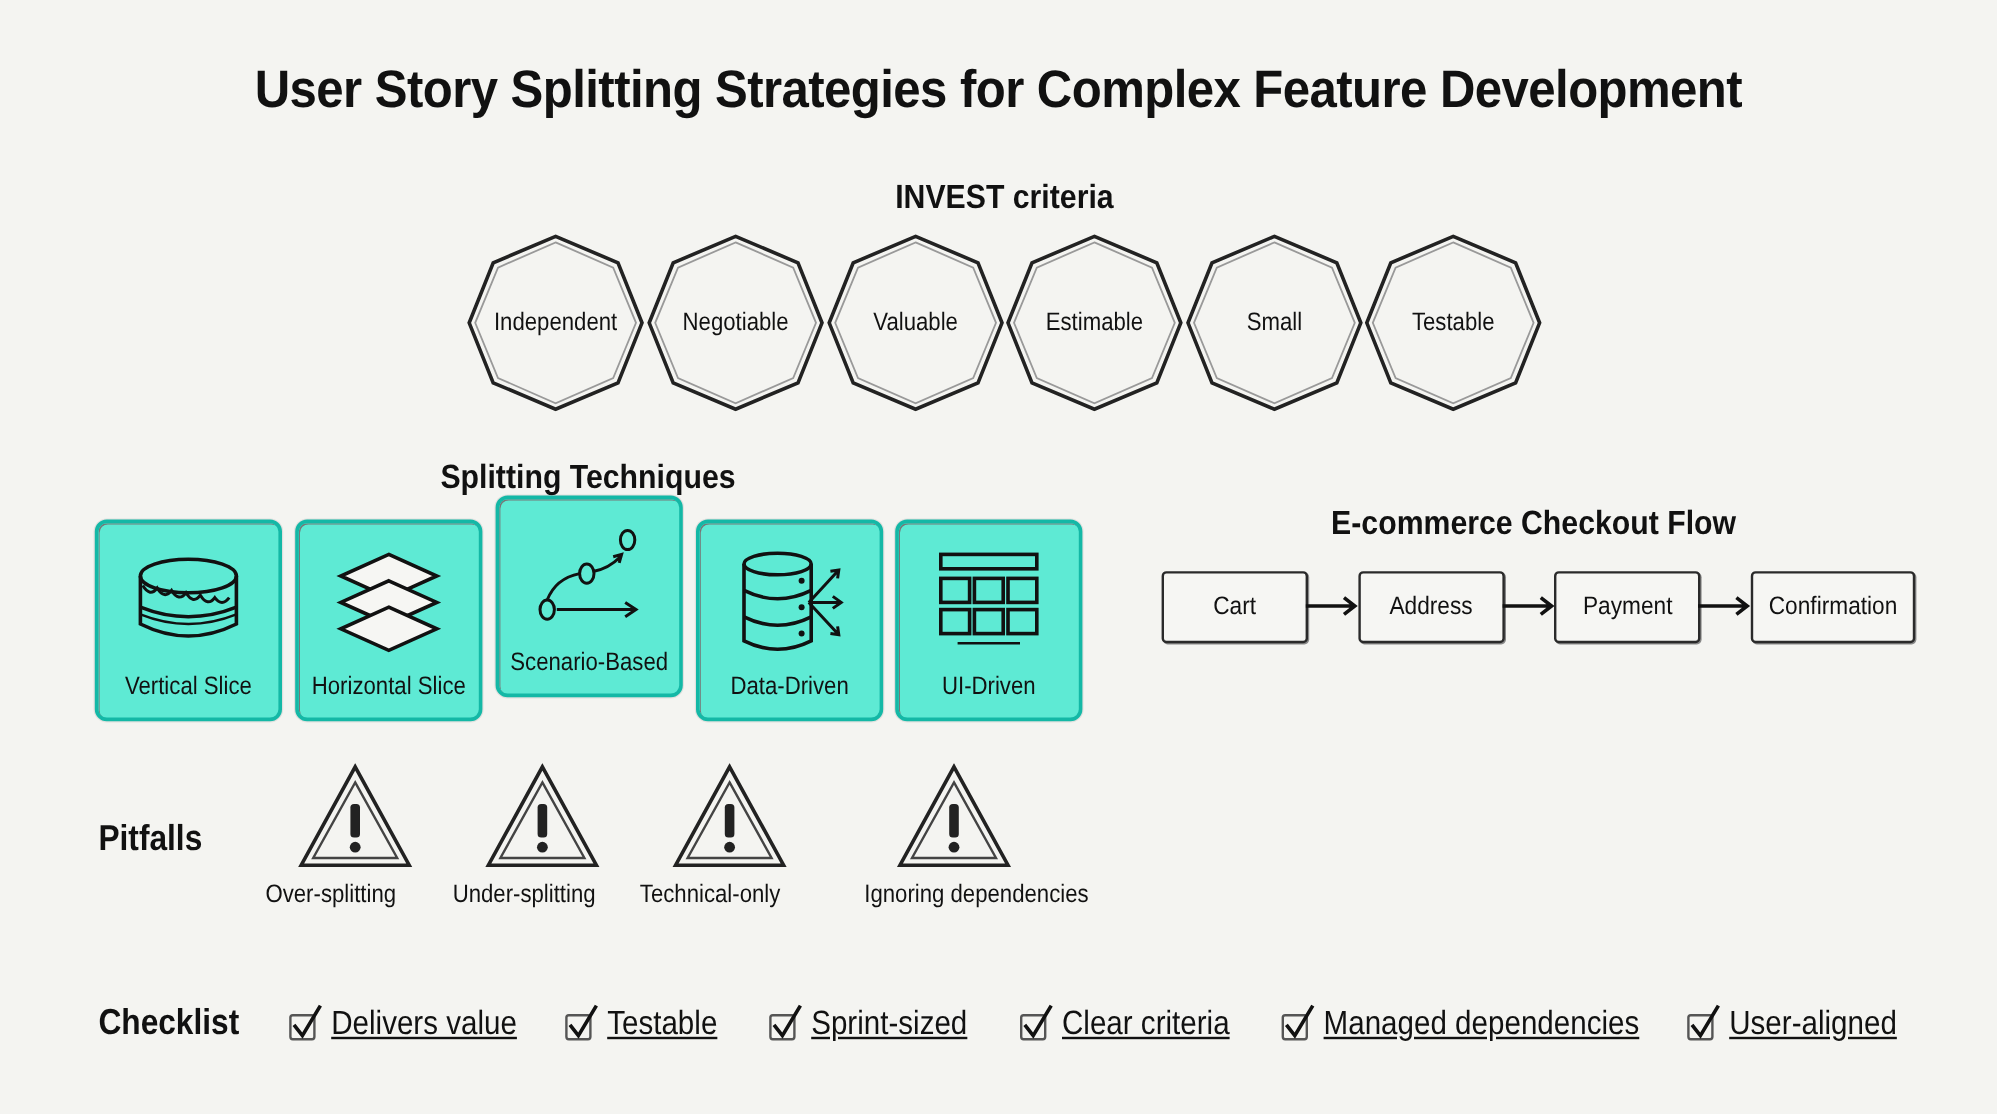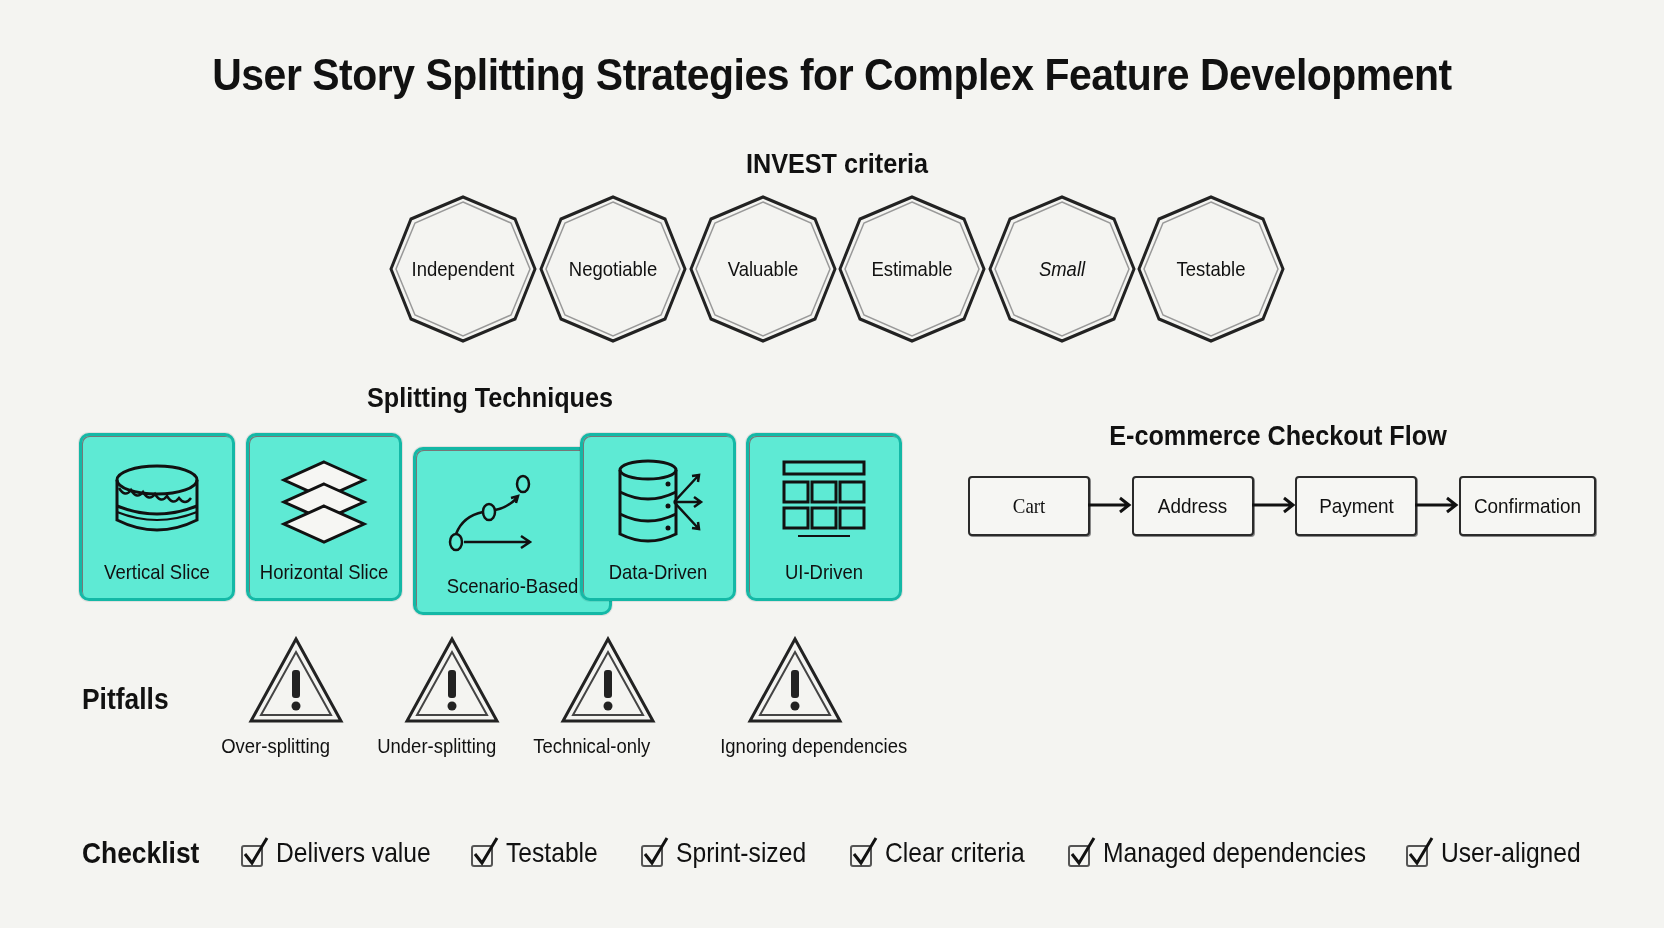--- a/index.html
+++ b/index.html
@@ -37,21 +37,21 @@
     height: 56px; border: 2px solid #2a2a2a; border-radius: 4px; background: #f6f6f3;
     display: flex; align-items: center; justify-content: center;
     box-shadow: 1px 1px 0 #888;
   }
   .flowbox span { font-size: 21px; transform: scaleX(0.9); display: inline-block; }
   .arrow { height: 20px; }
   .side-label { font-size: 30px; font-weight: bold; transform: scaleX(0.88); transform-origin: left; }
   .pit { width: 170px; text-align: left; }
   .pit svg { display: block; margin: 0 auto; }
   .pit .lbl { font-size: 21px; margin-top: 10px; transform: scaleX(0.88); white-space: nowrap; }
-  .check { display: flex; align-items: center; }
+  .check { display: flex; align-items: center; text-decoration: underline; }
   .check svg { margin-right: 6px; }
   .check .lbl { font-size: 28px; transform: scaleX(0.88); transform-origin: left; white-space: nowrap; display: inline-block; }
 </style>
 </head>
 <body>
 
 <div class="abs title">User Story Splitting Strategies for Complex Feature Development</div>
 
 <div class="abs h2" style="left:637px;width:400px;top:148px;">INVEST criteria</div>
 
@@ -77,21 +77,21 @@
       </svg>
       <div class="lbl">Valuable</div>
     </div>
     <div class="abs oct" style="left: 838px; top: 195px;">
       <svg width="148" height="148" viewBox="0 0 148 148">
         <polygon points="74,2 126,24 146,74 126,124 74,146 22,124 2,74 22,24" fill="none" stroke="#222" stroke-width="3"></polygon>
         <polygon points="74,7 122,28 141,74 122,120 74,141 26,120 7,74 26,28" fill="none" stroke="#999" stroke-width="1.5"></polygon>
       </svg>
       <div class="lbl">Estimable</div>
     </div>
-    <div class="abs oct" style="left: 988px; top: 195px; font-style: italic;">
+    <div class="abs oct" style="left: 988px; top: 195px;">
       <svg width="148" height="148" viewBox="0 0 148 148">
         <polygon points="74,2 126,24 146,74 126,124 74,146 22,124 2,74 22,24" fill="none" stroke="#222" stroke-width="3"></polygon>
         <polygon points="74,7 122,28 141,74 122,120 74,141 26,120 7,74 26,28" fill="none" stroke="#999" stroke-width="1.5"></polygon>
       </svg>
       <div class="lbl">Small</div>
     </div>
     <div class="abs oct" style="left: 1137px; top: 195px;">
       <svg width="148" height="148" viewBox="0 0 148 148">
         <polygon points="74,2 126,24 146,74 126,124 74,146 22,124 2,74 22,24" fill="none" stroke="#222" stroke-width="3"></polygon>
         <polygon points="74,7 122,28 141,74 122,120 74,141 26,120 7,74 26,28" fill="none" stroke="#999" stroke-width="1.5"></polygon>
@@ -115,21 +115,21 @@
 
 <div class="abs tech" style="left:246px;top:433px;">
   <svg width="100" height="90" viewBox="0 0 100 90">
     <path d="M50 4 L90 22 L50 40 L10 22 Z" fill="#f6f6f3" stroke="#111" stroke-width="3"></path>
     <path d="M50 26 L90 44 L50 62 L10 44 Z" fill="#f6f6f3" stroke="#111" stroke-width="3"></path>
     <path d="M50 48 L90 66 L50 84 L10 66 Z" fill="#f6f6f3" stroke="#111" stroke-width="3"></path>
   </svg>
   <div class="lbl">Horizontal Slice</div>
 </div>
 
-<div class="abs tech" style="left:413px;top:447px;padding-left:43px;">
+<div class="abs tech" style="left:413px;top:413px;">
   <svg width="100" height="90" viewBox="0 0 100 90">
     <ellipse cx="15" cy="70" rx="6" ry="8" fill="none" stroke="#111" stroke-width="2.5"></ellipse>
     <ellipse cx="48" cy="40" rx="6" ry="8" fill="none" stroke="#111" stroke-width="2.5"></ellipse>
     <ellipse cx="82" cy="12" rx="6" ry="8" fill="none" stroke="#111" stroke-width="2.5"></ellipse>
     <path d="M15 62 Q22 44 42 40" fill="none" stroke="#111" stroke-width="2.5"></path>
     <path d="M54 38 Q66 36 76 26 M70 26 L77 24 L75 31" fill="none" stroke="#111" stroke-width="2.5"></path>
     <path d="M23 70 L88 70 M80 64 L89 70 L80 76" fill="none" stroke="#111" stroke-width="2.5"></path>
   </svg>
   <div class="lbl">Scenario-Based</div>
 </div>
@@ -159,21 +159,21 @@
     <rect x="10" y="50" width="24" height="20" fill="none" stroke="#111" stroke-width="3"></rect>
     <rect x="38" y="50" width="24" height="20" fill="none" stroke="#111" stroke-width="3"></rect>
     <rect x="66" y="50" width="24" height="20" fill="none" stroke="#111" stroke-width="3"></rect>
     <path d="M24 78 L76 78" stroke="#111" stroke-width="2"></path>
   </svg>
   <div class="lbl">UI-Driven</div>
 </div>
 
 <div class="abs h2" style="left:1078px;width:400px;top:420px;">E-commerce Checkout Flow</div>
 
-<div class="abs flowbox" style="left:968px;top:476px;width:118px;font-family:Liberation Serif, serif;">
+<div class="abs flowbox" style="left:968px;top:476px;width:118px;">
   <span>Cart</span>
 </div>
 <svg class="abs arrow" style="left:1088px;top:495px;" width="44" height="20">
   <path d="M0 10 L40 10 M32 3 L41 10 L32 17" fill="none" stroke="#111" stroke-width="3"></path>
 </svg>
 <div class="abs flowbox" style="left:1132px;top:476px;width:118px;text-align:center;">
   <span>Address</span>
 </div>
 <svg class="abs arrow" style="left:1252px;top:495px;" width="44" height="20">
   <path d="M0 10 L40 10 M32 3 L41 10 L32 17" fill="none" stroke="#111" stroke-width="3"></path>

